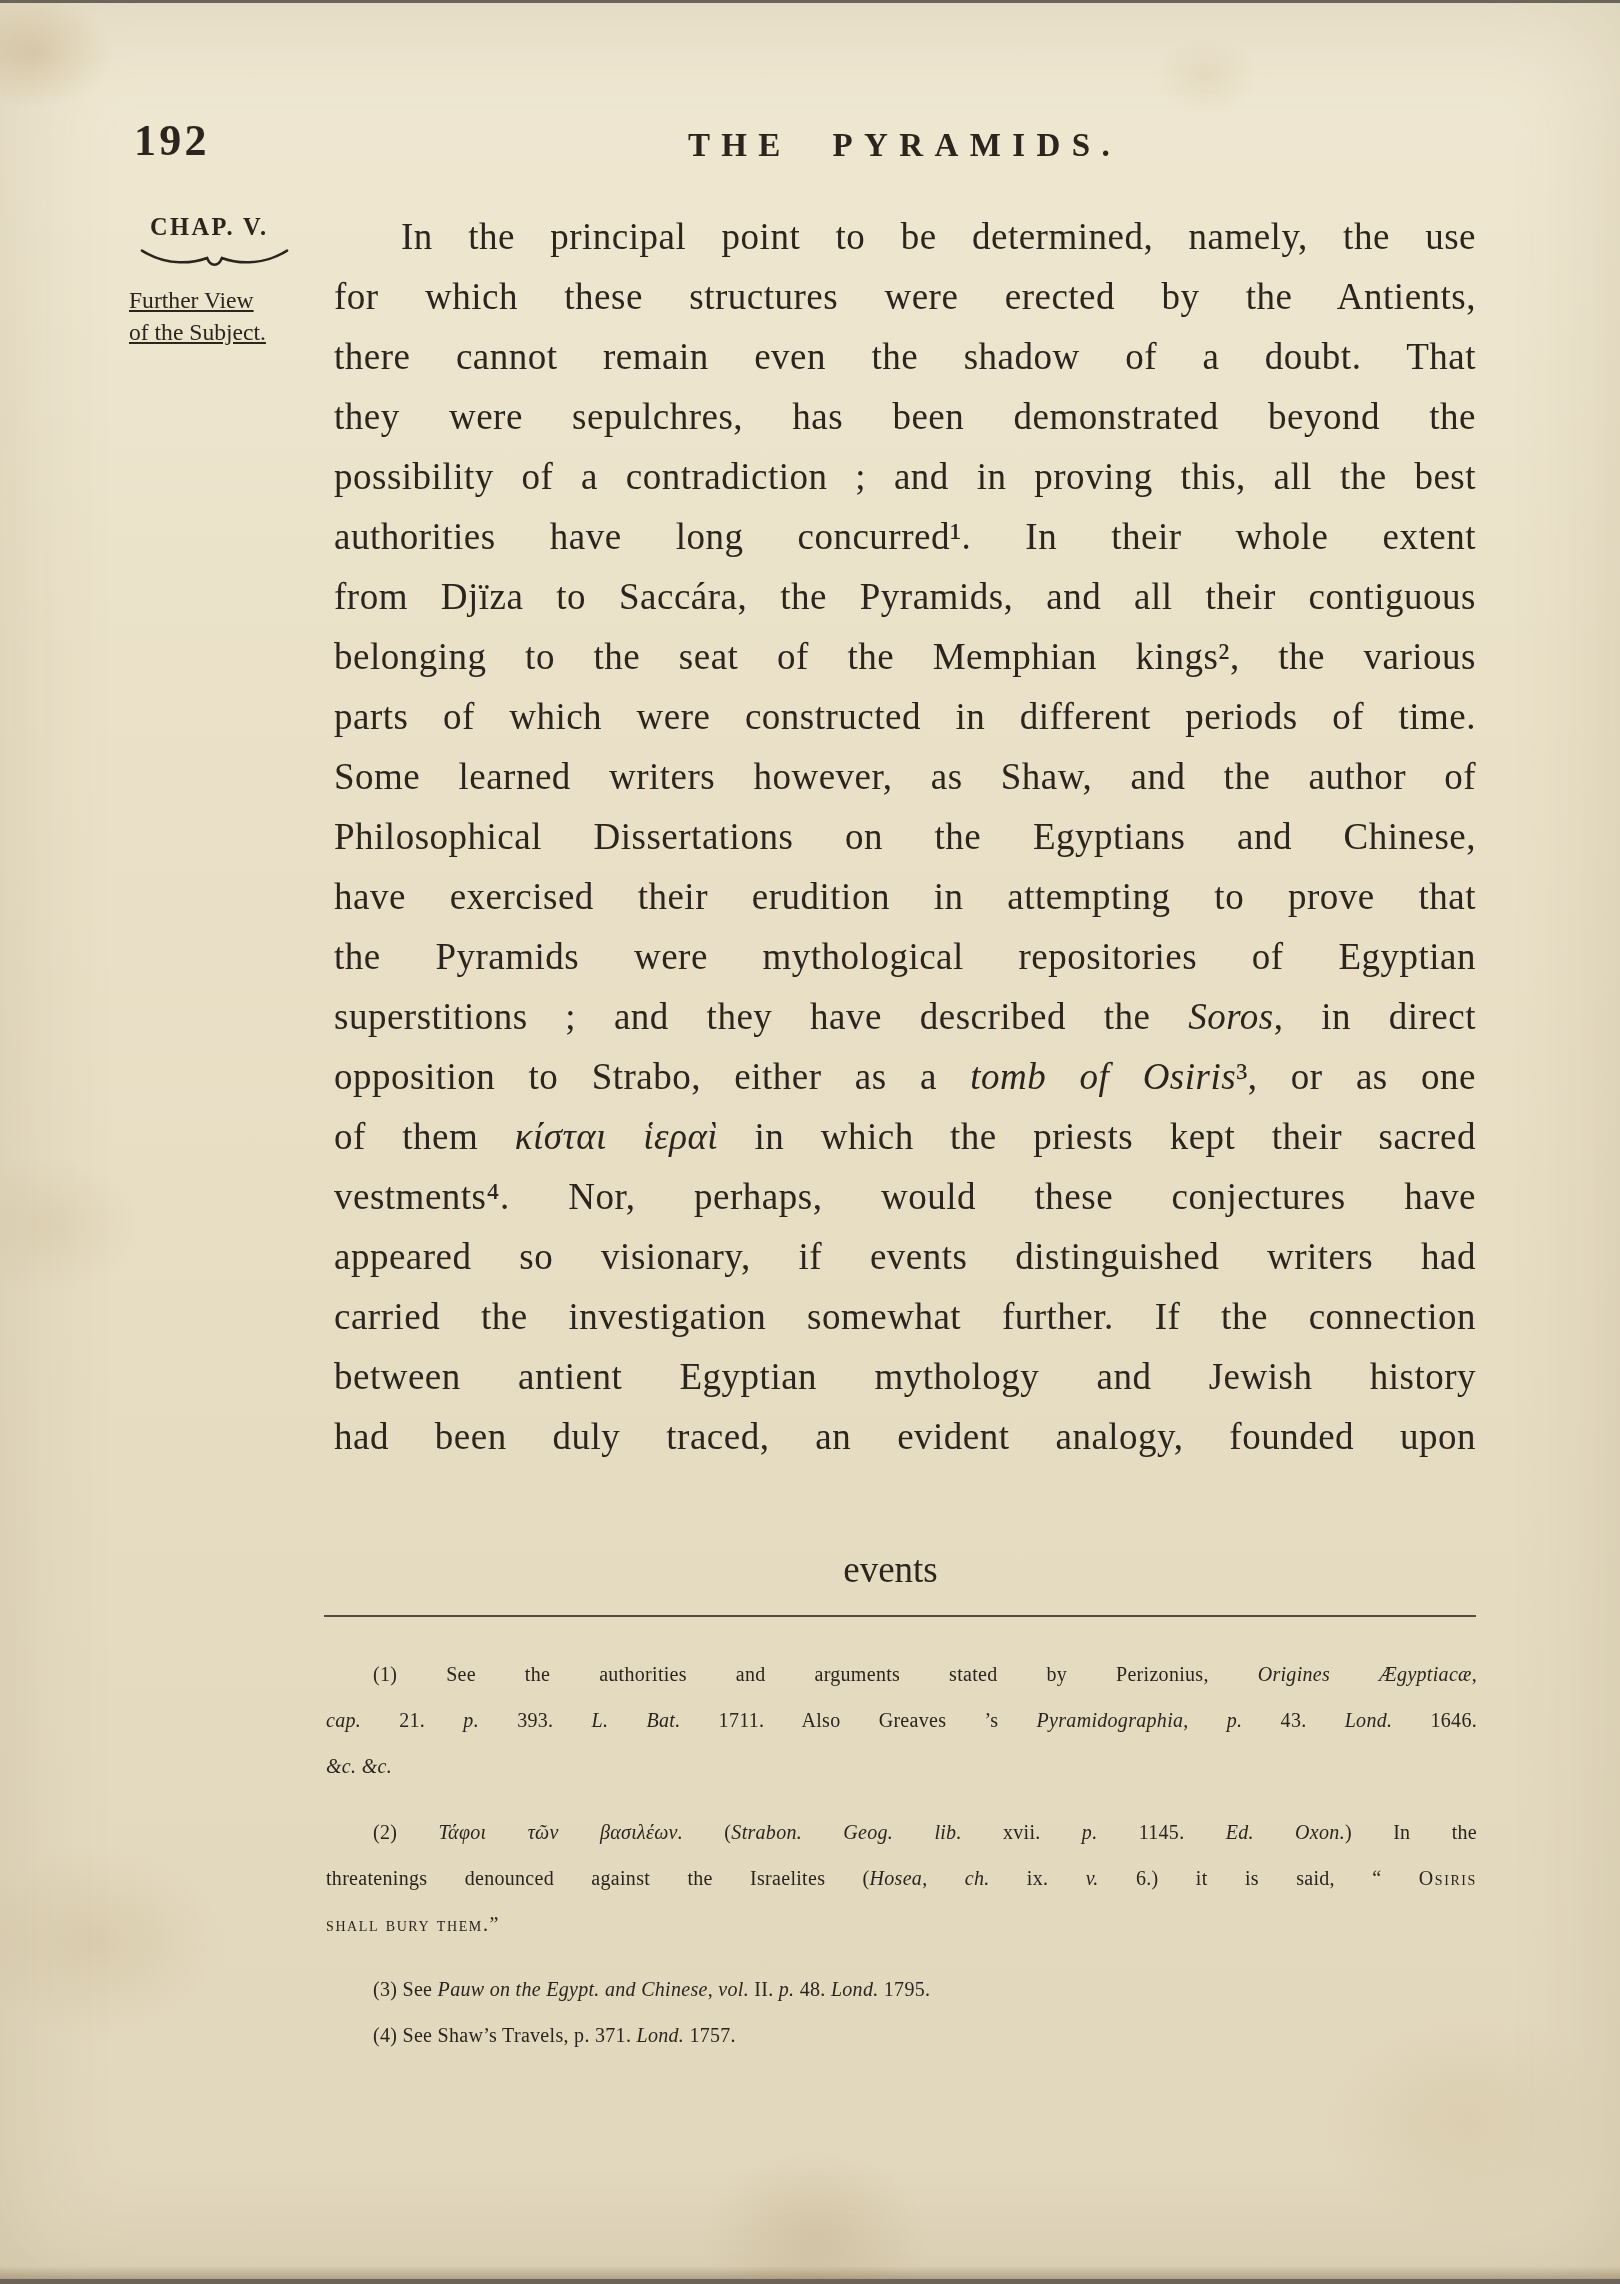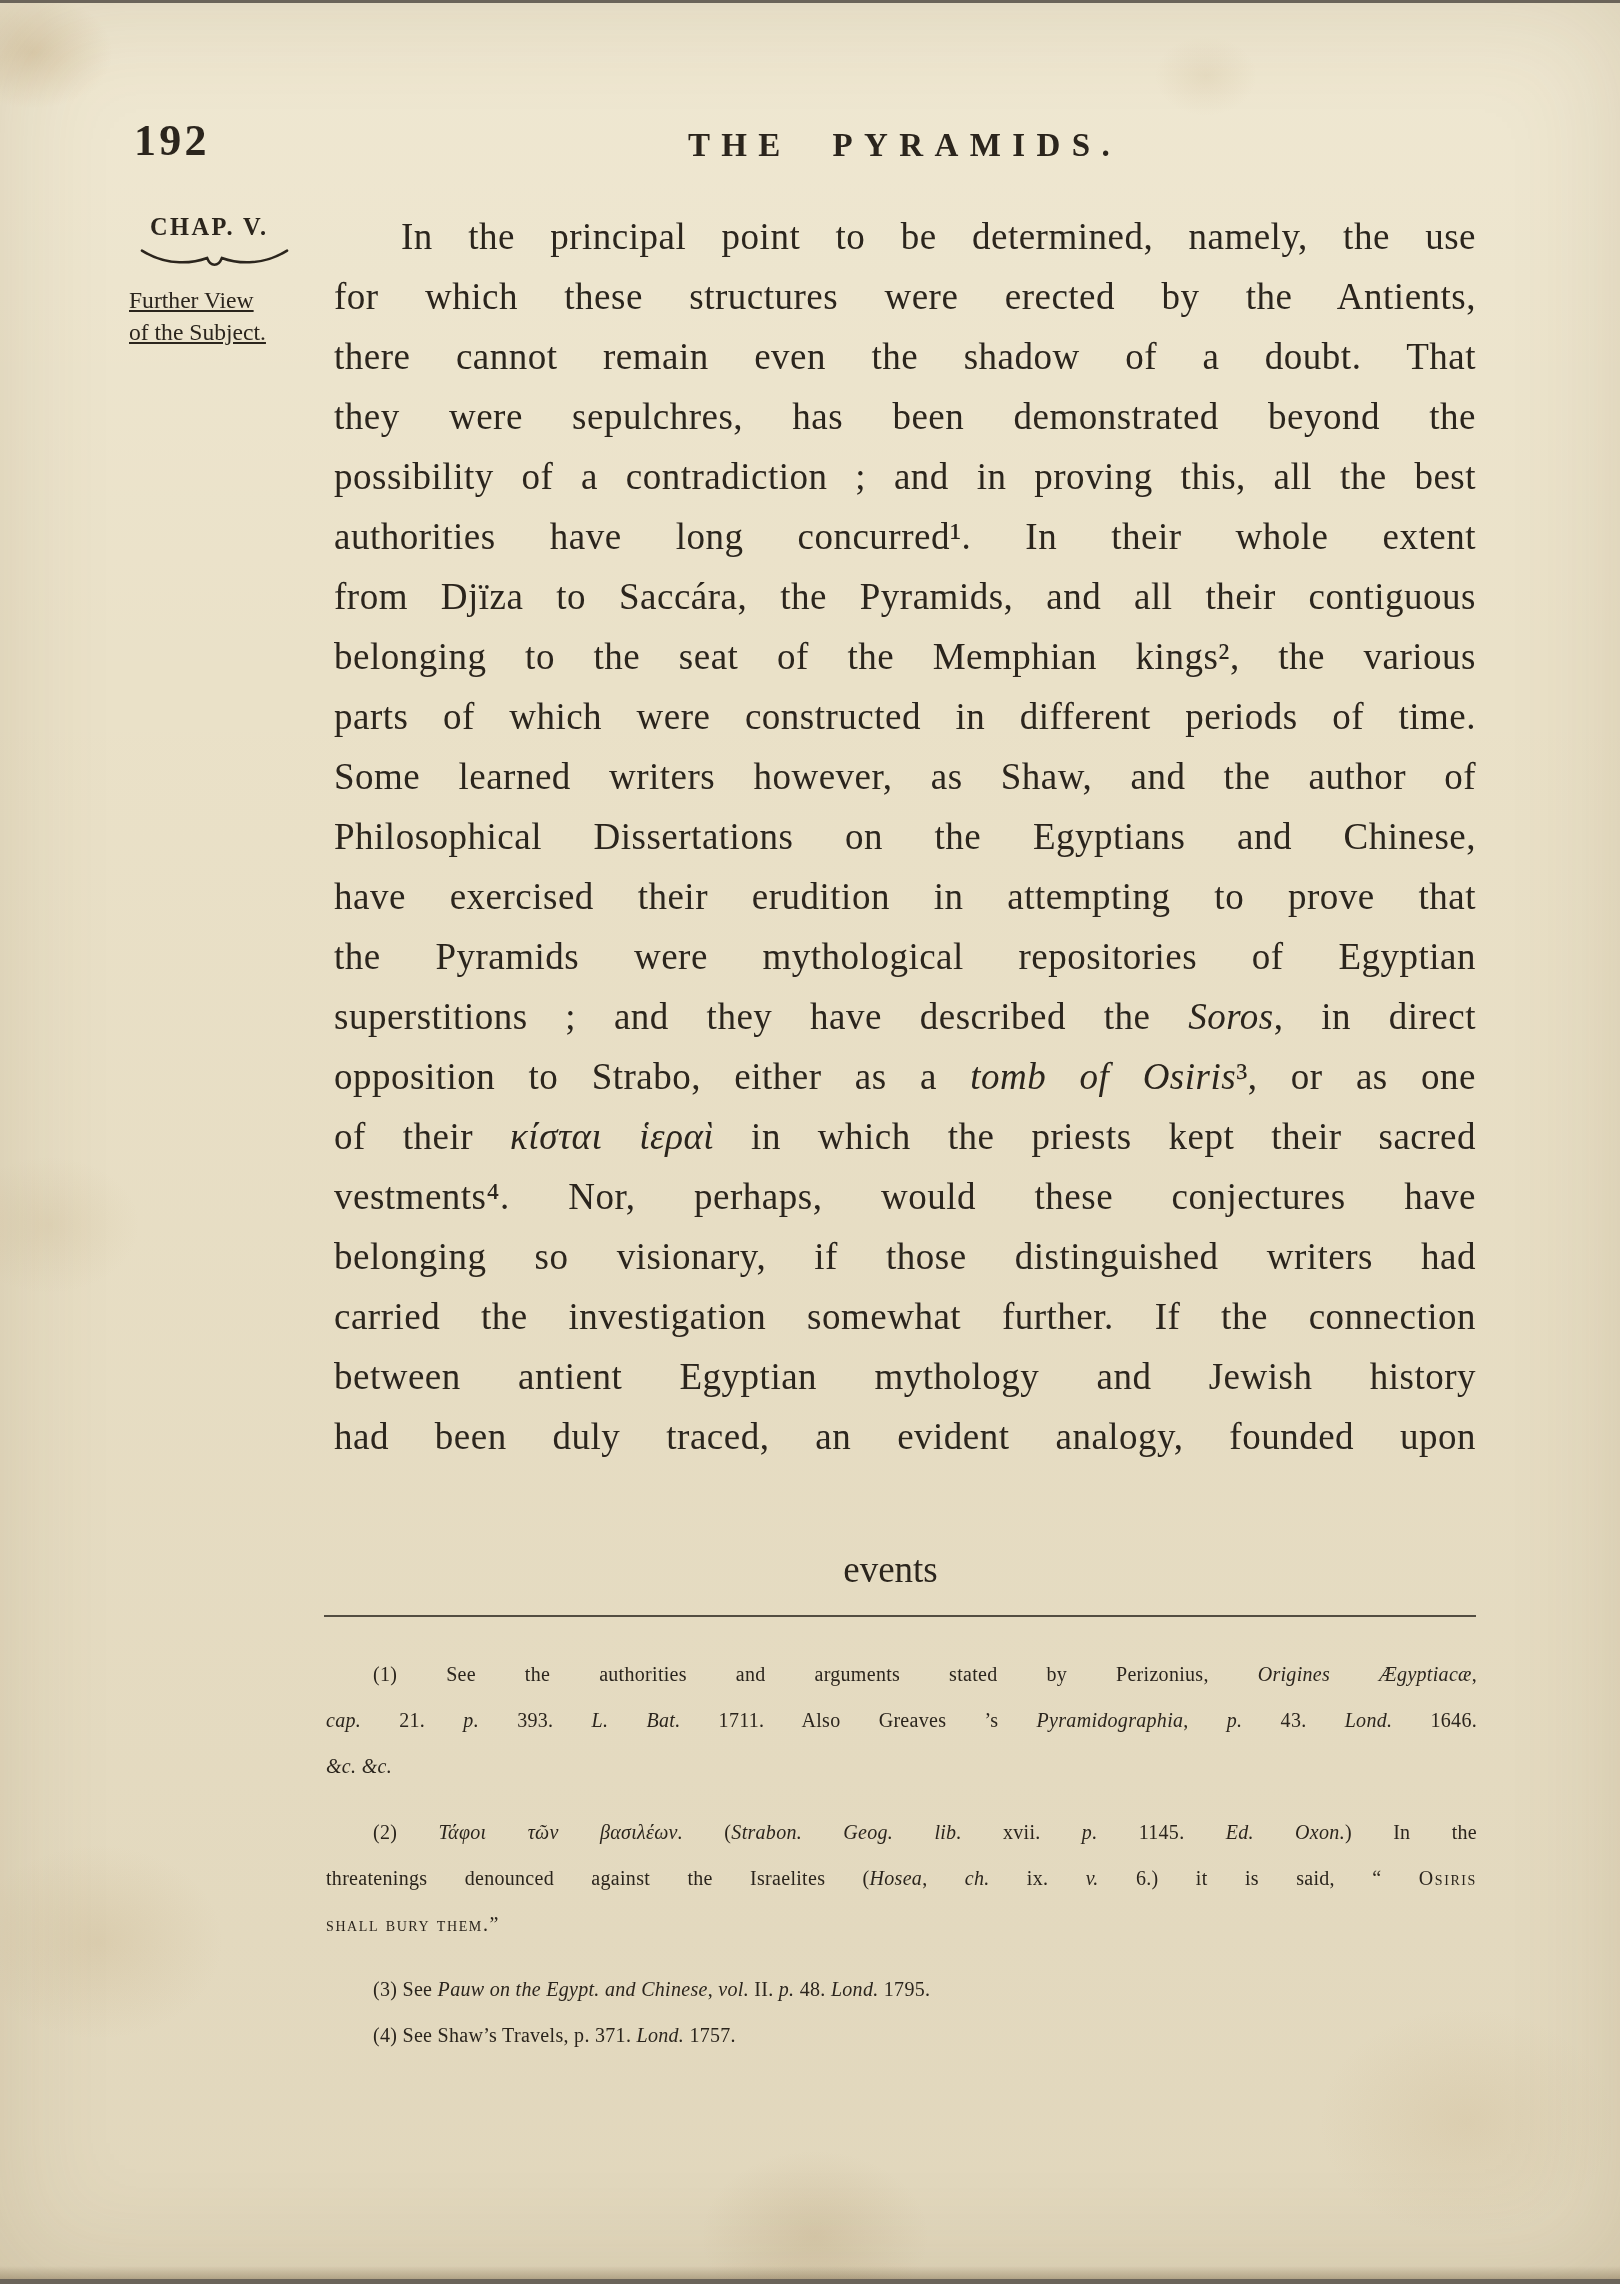--- a/index.html
+++ b/index.html
@@ -106,23 +106,23 @@
       <div class="tline"><span>authorities have long concurred¹.  In their whole extent</span></div>
       <div class="tline"><span>from Djïza to Saccára, the Pyramids, and all their contiguous</span></div>
       <div class="tline"><span>belonging to the seat of the Memphian kings², the various</span></div>
       <div class="tline"><span>parts of which were constructed in different periods of time.</span></div>
       <div class="tline"><span>Some learned writers however, as Shaw, and the author of</span></div>
       <div class="tline"><span>Philosophical Dissertations on the Egyptians and Chinese,</span></div>
       <div class="tline"><span>have exercised their erudition in attempting to prove that</span></div>
       <div class="tline"><span>the Pyramids were mythological repositories of Egyptian</span></div>
       <div class="tline"><span>superstitions ;  and they have described the </span><span class="it">Soros</span><span>, in direct</span></div>
       <div class="tline"><span>opposition to Strabo, either as a </span><span class="it">tomb of Osiris</span><span>³, or as one</span></div>
-      <div class="tline"><span>of their </span><span class="it">κίσται ἱεραὶ</span><span> in which the priests kept their sacred</span></div>
+      <div class="tline"><span>of them </span><span class="it">κίσται ἱεραὶ</span><span> in which the priests kept their sacred</span></div>
       <div class="tline"><span>vestments⁴.  Nor, perhaps, would these conjectures have</span></div>
-      <div class="tline"><span>belonging so visionary, if those distinguished writers had</span></div>
+      <div class="tline"><span>appeared so visionary, if events distinguished writers had</span></div>
       <div class="tline"><span>carried the investigation somewhat further.  If the connection</span></div>
       <div class="tline"><span>between antient Egyptian mythology and Jewish history</span></div>
       <div class="tline"><span>had been duly traced, an evident analogy, founded upon</span></div>
     </div>
 
   <div class="catchword-row">
     <span class="catchword">events</span>
   </div>
 
   <div class="fn-rule"></div>

